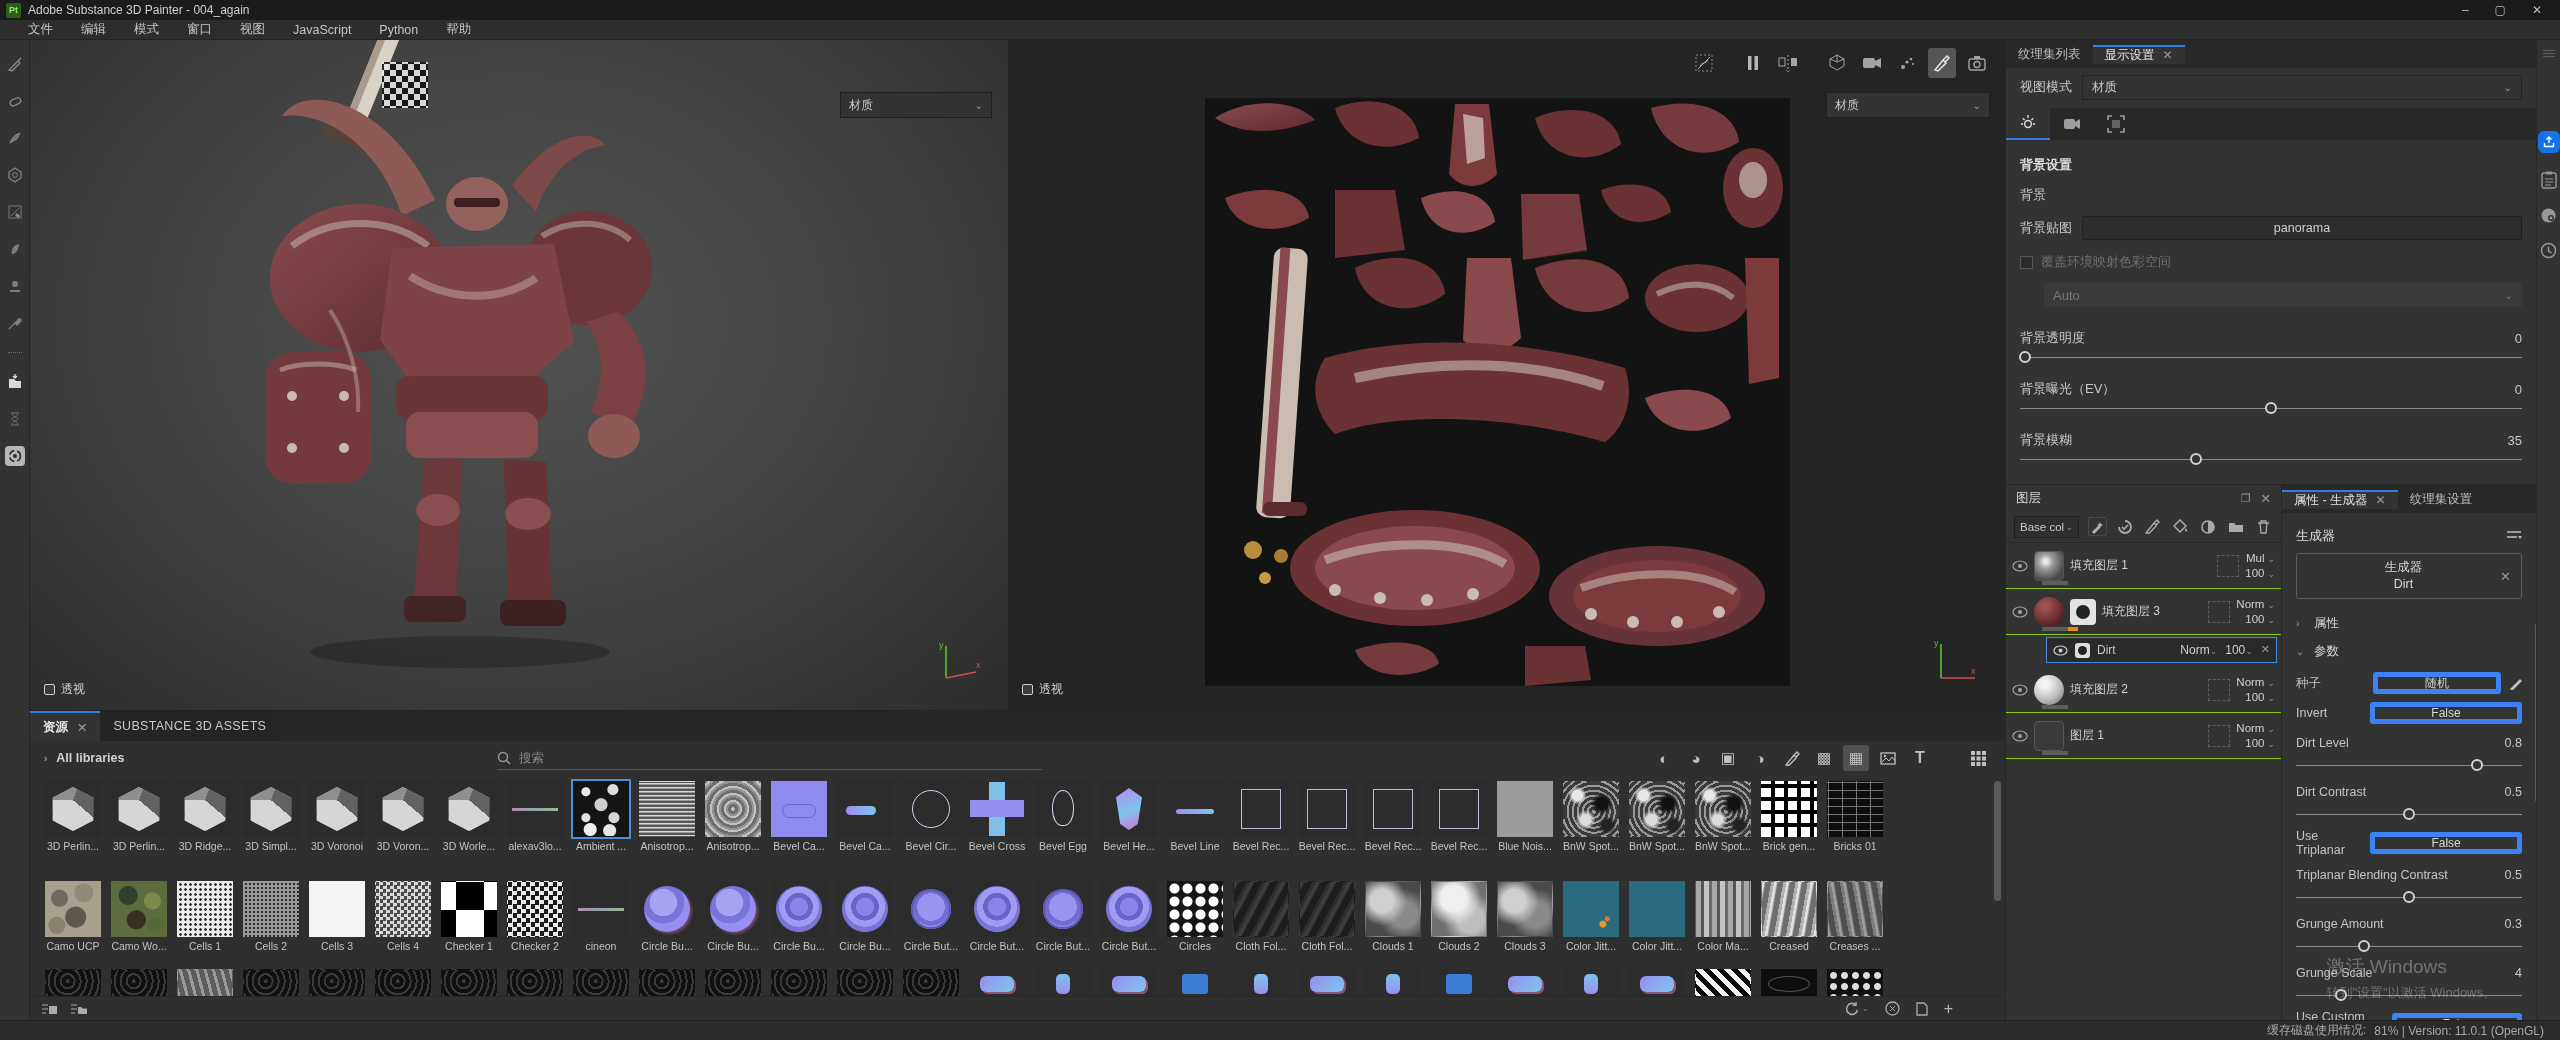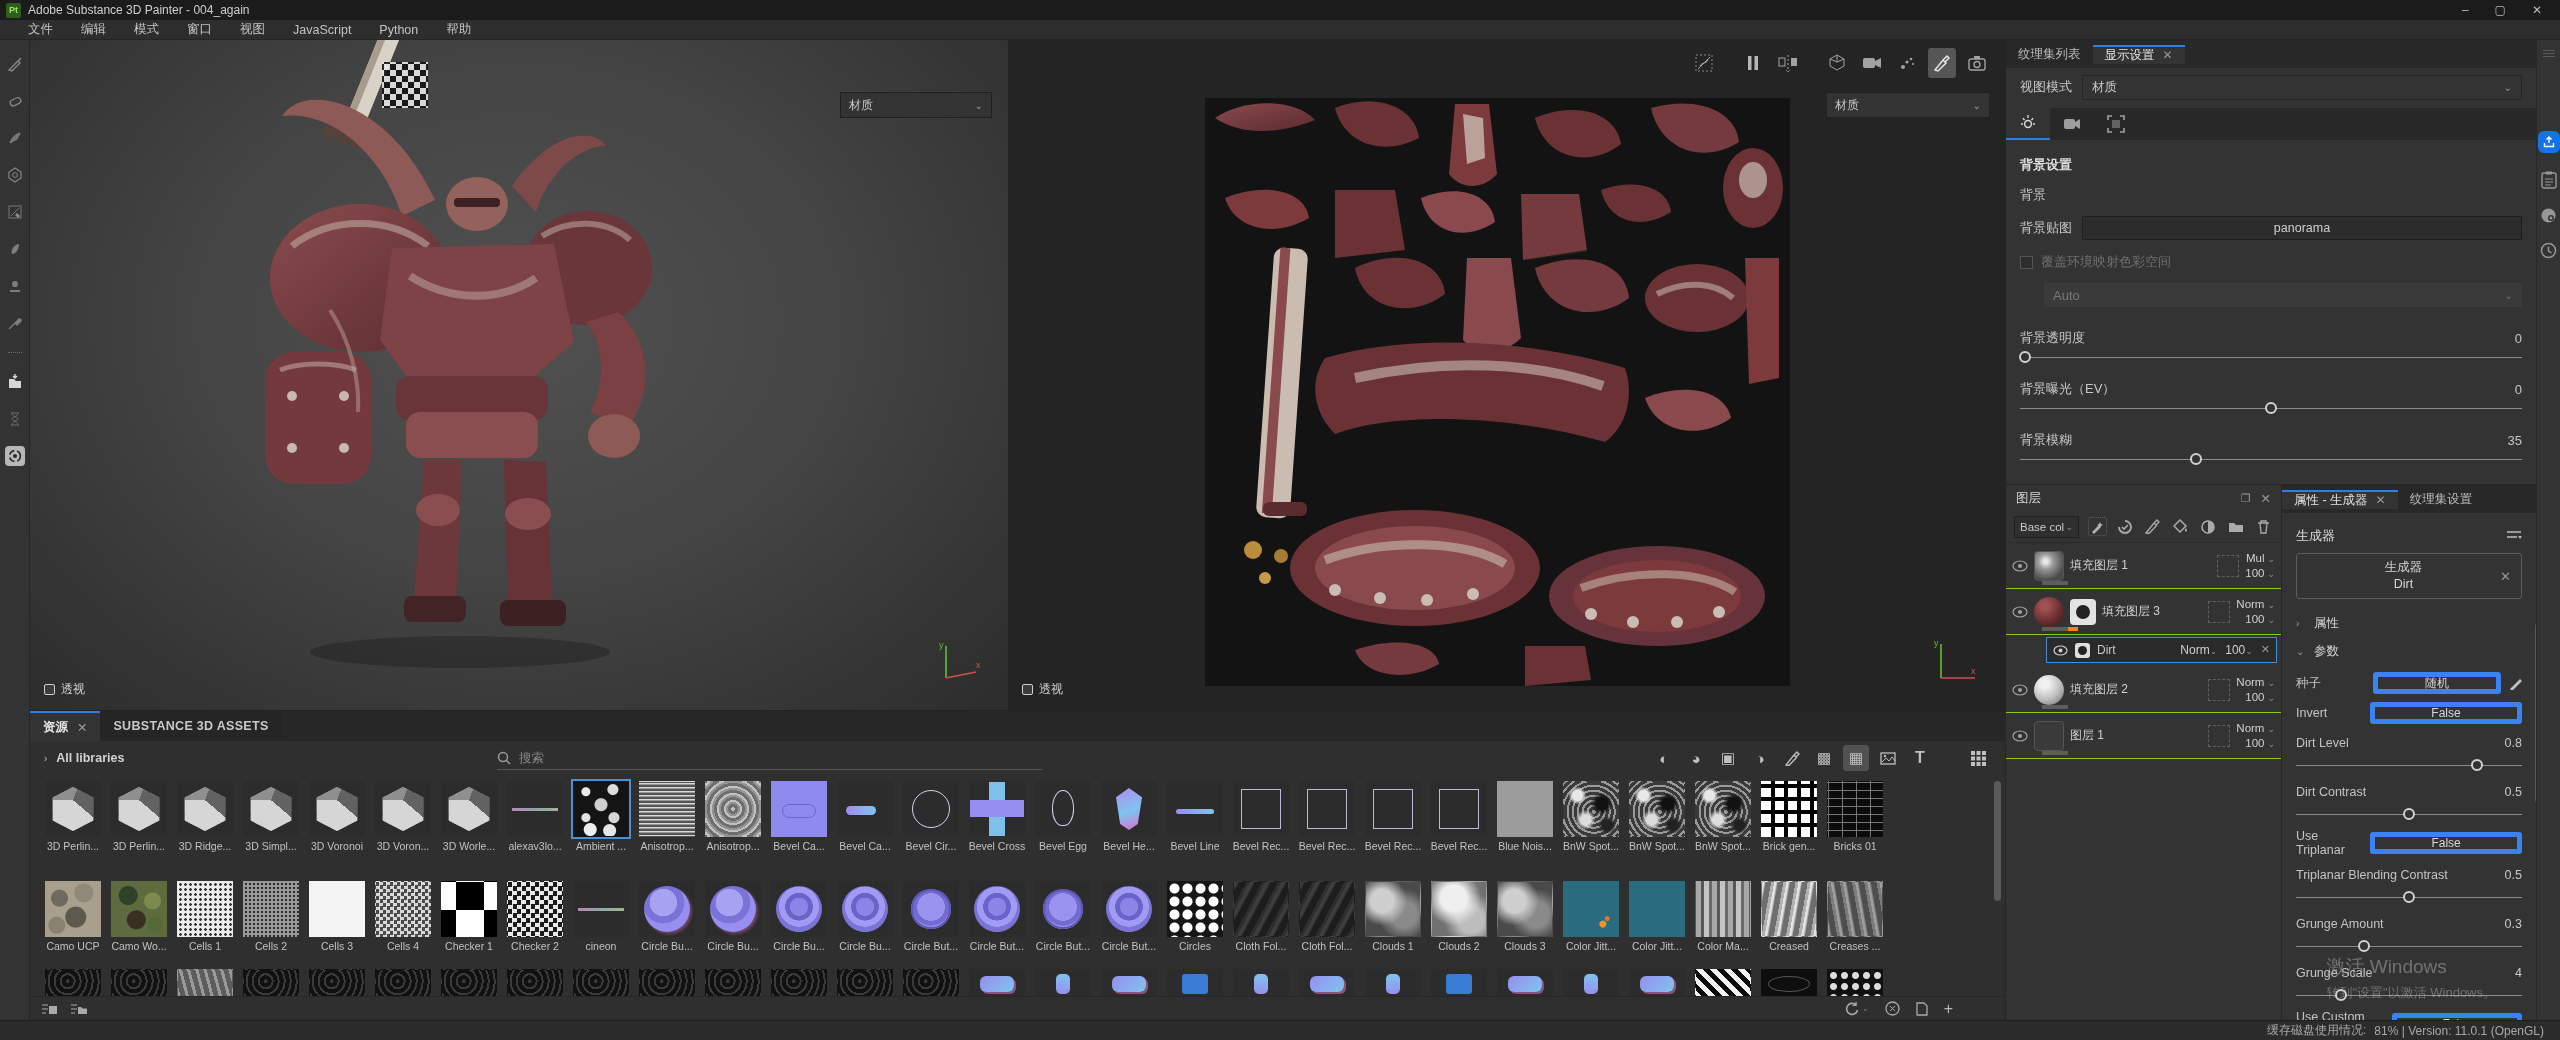--- a/index.html
+++ b/index.html
@@ -122,21 +122,21 @@
   .dock{position:absolute;left:2536px;top:40px;width:24px;height:980px;background:#333;border-left:1px solid #282828;
     display:flex;flex-direction:column;align-items:center;padding-top:10px;gap:18px}
   .dockgrip{width:12px;border-top:1px solid #5c5c5c;box-shadow:0 3px 0 #5c5c5c,0 6px 0 #5c5c5c}
   .share{width:22px;height:22px;border-radius:6px;background:#1473e6;display:flex;align-items:center;justify-content:center;margin-top:62px}
   .dicon{opacity:.8}
   
   .assets{position:absolute;left:30px;top:710px;width:1975px;height:310px;background:#2f2f2f;border-top:1px solid #222}
   .atabs{display:flex;height:30px;background:#272727}
   .atab{display:flex;align-items:center;gap:9px;padding:0 13px;font-size:12.5px;color:#c9c9c9}
   .atab.active{background:#333;border-top:2px solid #2d7fe0;font-weight:bold;color:#e8e8e8}
-  .atab.caps{font-weight:bold;letter-spacing:.3px;background:#252525}
+  .atab.caps{font-weight:normal;letter-spacing:.3px;background:#252525}
   .abar{display:flex;align-items:center;height:34px;padding:0 14px;gap:8px}
   .liblabel{display:flex;gap:9px;align-items:center;font-weight:bold;color:#d2d2d2;font-size:12.5px}
   .liblabel .car{color:#9a9a9a;font-size:10px}
   .searchwrap{margin-left:365px;display:flex;align-items:center;gap:8px;width:545px;border-bottom:1px solid #555;height:24px}
   .searchwrap input{background:transparent;border:0;outline:0;color:#ccc;font-size:12.5px;width:100%;
     font-family:"Liberation Sans","DejaVu Sans",sans-serif}
   .searchwrap input::placeholder{color:#8a8a8a}
   .fics{margin-left:auto;display:flex;align-items:center;gap:6px}
   .fic{width:26px;height:26px;display:flex;align-items:center;justify-content:center;border-radius:3px;
     font-size:15px;color:#cfcfcf;opacity:.9}

